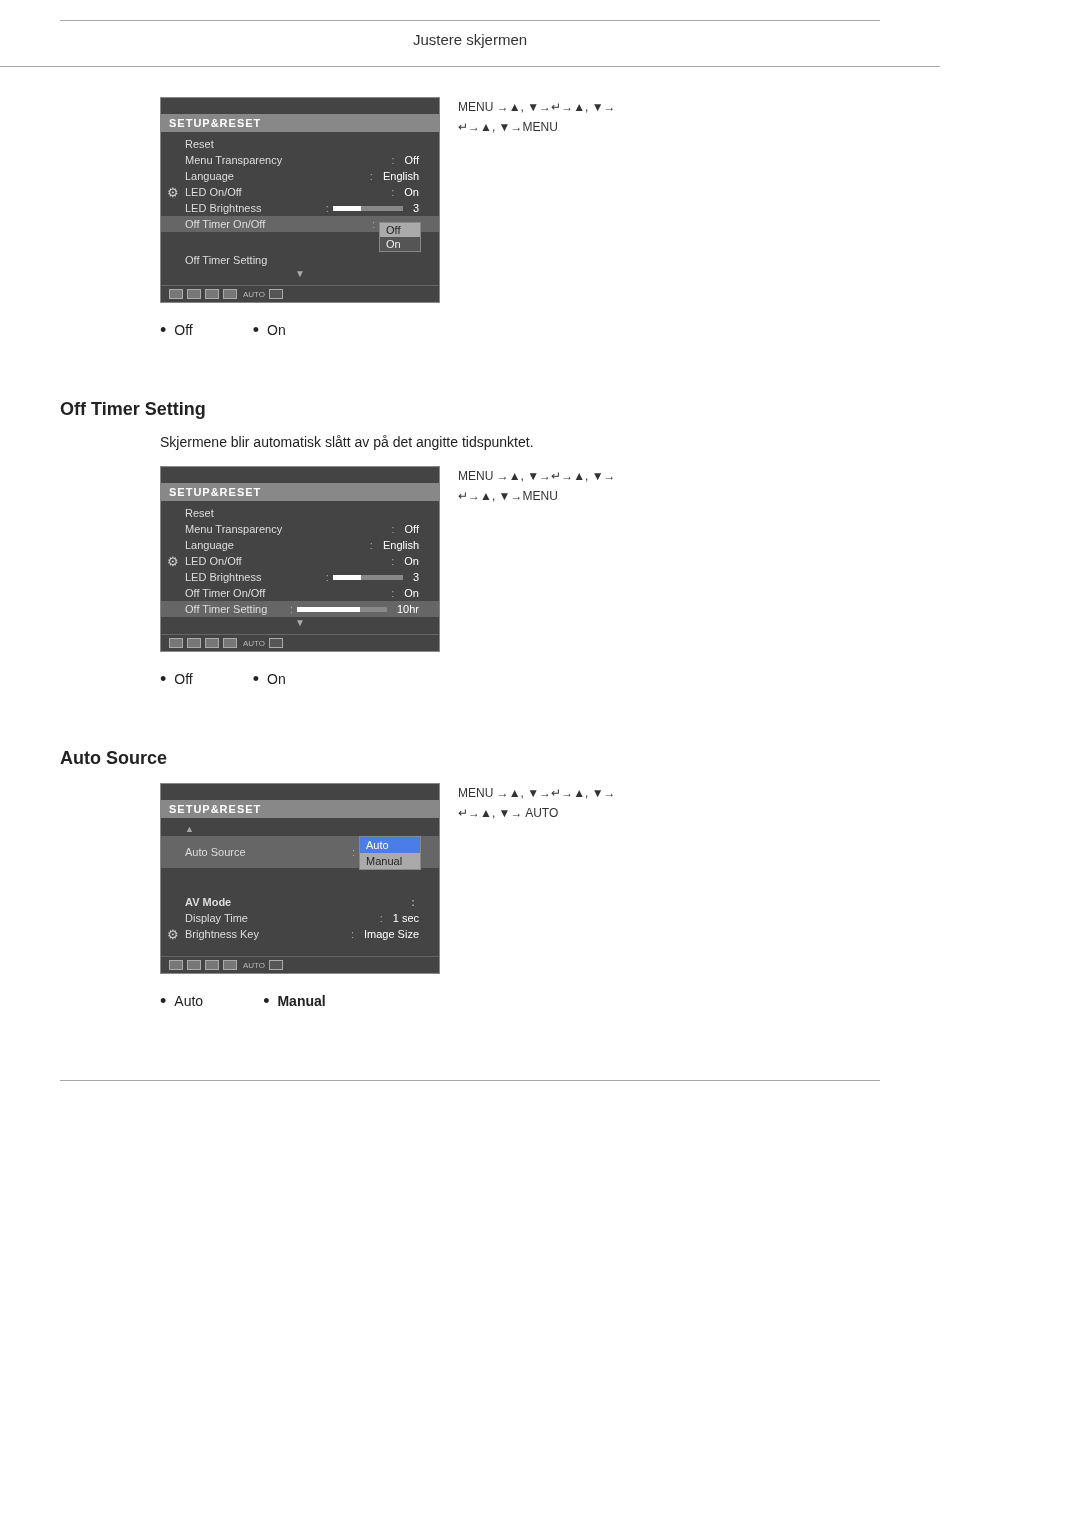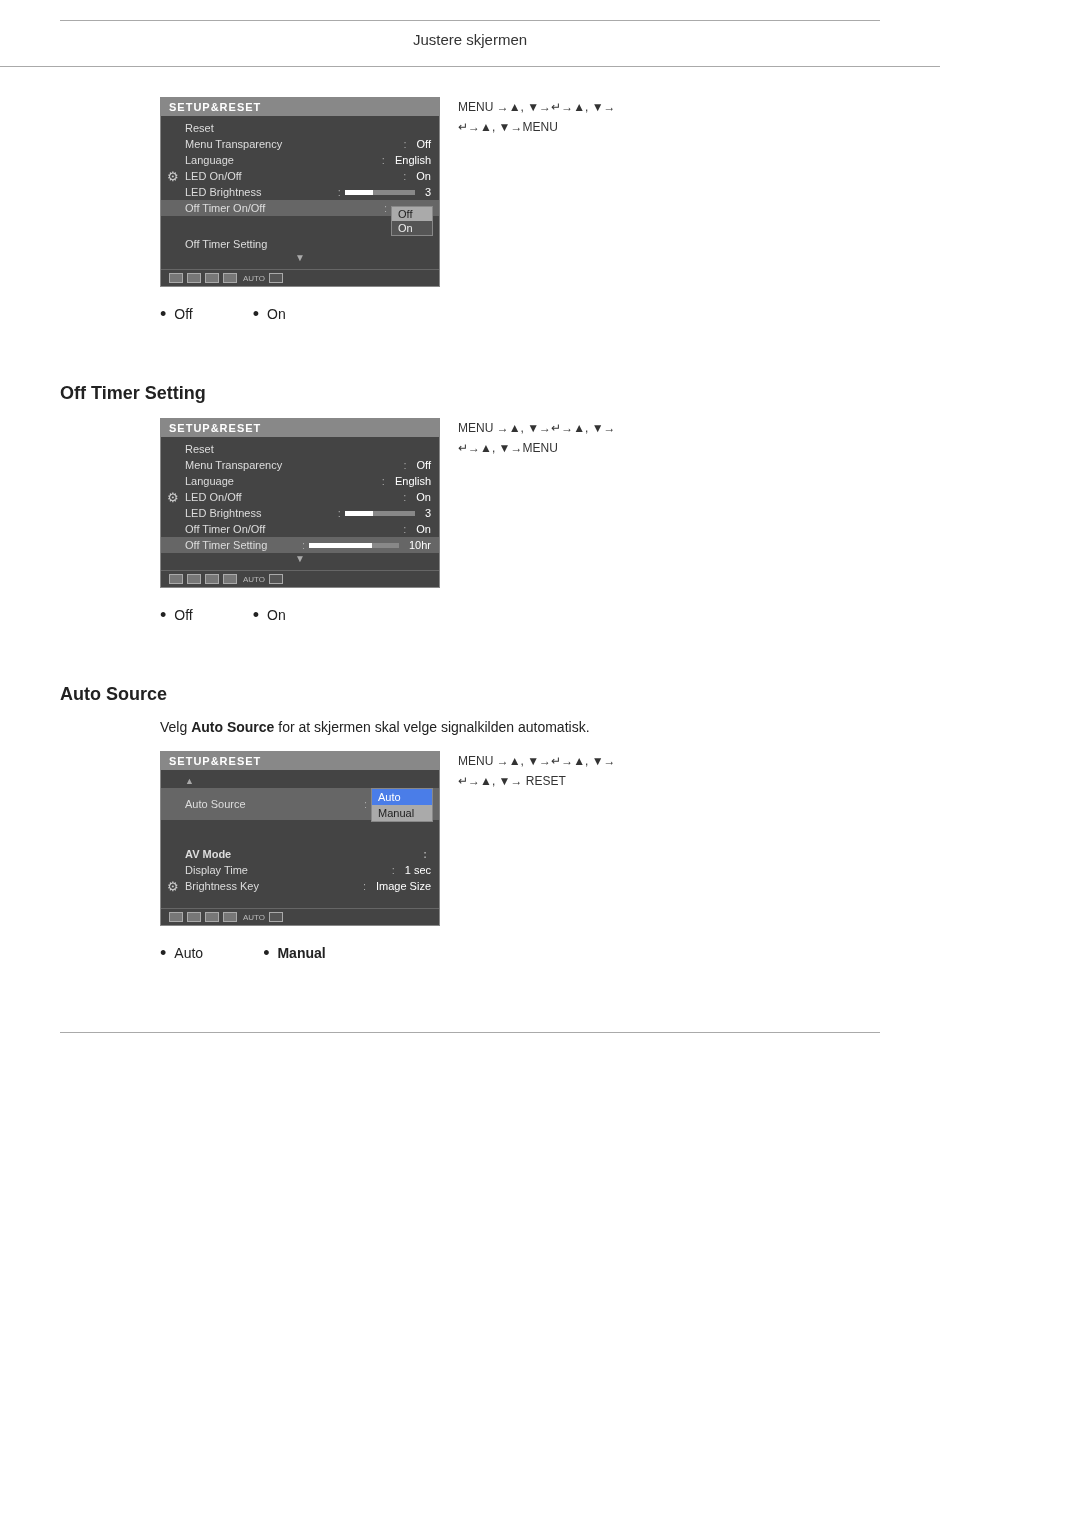--- a/index.html
+++ b/index.html
@@ -73,30 +73,31 @@
       color: #eee;
     }
 
     .osd-title-bar {
       background: #888;
       color: #fff;
       font-size: 11px;
       font-weight: bold;
       padding: 3px 8px;
       letter-spacing: 1px;
+      margin-top: 16px;
     }
 
     .osd-body {
       padding: 4px 0 4px 0;
     }
 
     .osd-row {
       display: flex;
       align-items: center;
-      padding: 2px 8px 2px 24px;
+      padding: 2px 20px 2px 24px;
       font-size: 11px;
       color: #ddd;
       position: relative;
     }
 
     .osd-row.highlighted {
       background: #666;
     }
 
     .osd-row .gear-icon {
@@ -312,20 +313,21 @@
       <div class="bullet-option">
         <span class="bullet-dot">•</span>
         <span>On</span>
       </div>
     </div>
 
   </div>
 
   <div class="content-area" style="padding-top: 0;">
     <div class="section-heading">Off Timer Setting</div>
+    <div class="desc-text">Skjermene blir automatisk slått av på det angitte tidspunktet.</div>
 
     <div class="illus-block">
       <div class="osd-panel">
         <div class="osd-title-bar">SETUP&amp;RESET</div>
         <div class="osd-body">
           <div class="osd-row">
             <span class="label">Reset</span>
           </div>
           <div class="osd-row">
             <span class="label">Menu Transparency</span>
@@ -389,21 +391,20 @@
       </div>
       <div class="bullet-option">
         <span class="bullet-dot">•</span>
         <span>On</span>
       </div>
     </div>
   </div>
 
   <div class="content-area" style="padding-top: 0;">
     <div class="section-heading">Auto Source</div>
-    <div class="desc-text">Velg <strong>Auto Source</strong> for at skjermen skal velge signalkilden automatisk.</div>
 
     <div class="illus-block">
       <div class="osd-panel">
         <div class="osd-title-bar">SETUP&amp;RESET</div>
         <div class="osd-body">
 
           <div class="osd-row">
             <span style="color:#aaa; font-size:9px;">▲</span>
           </div>
 
@@ -441,21 +442,21 @@
           <span class="osd-bottom-icon"></span>
           <span class="osd-bottom-icon"></span>
           <span class="osd-bottom-icon"></span>
           <span class="osd-bottom-icon"></span>
           <span class="osd-bottom-auto">AUTO</span>
           <span class="osd-bottom-icon" style="background:#555;"></span>
         </div>
       </div>
       <div class="nav-instructions">
         <div>MENU →▲, ▼→↵→▲, ▼→</div>
-        <div>↵→▲, ▼→ RESET</div>
+        <div>↵→▲, ▼→ AUTO</div>
       </div>
     </div>
 
     <div class="bullet-options">
       <div class="bullet-option">
         <span class="bullet-dot">•</span>
         <span>Auto</span>
       </div>
       <div class="bullet-option">
         <span class="bullet-dot">•</span>

